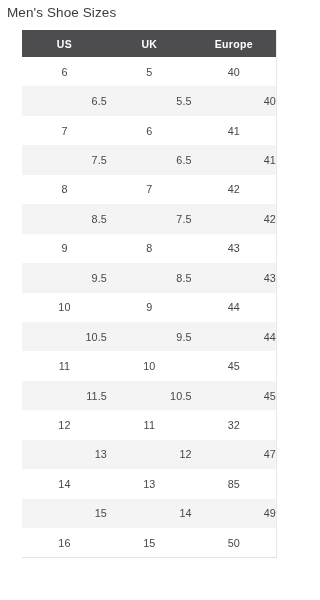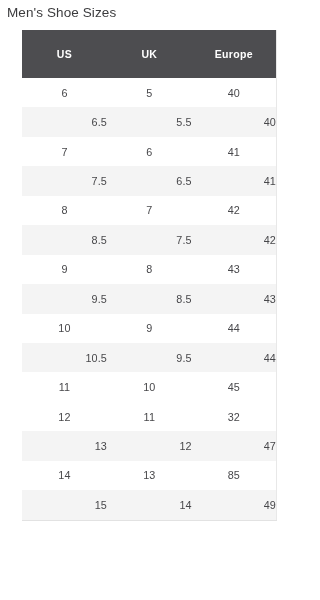--- a/index.html
+++ b/index.html
@@ -37,21 +37,21 @@
     border-collapse: collapse;
     table-layout: fixed;
     border-right: 1px solid #e8e8e8;
     border-bottom: 1px solid #e2e2e2;
     background: #ffffff;
   }
   .size-table col.c-us     { width: 33.4%; }
   .size-table col.c-uk     { width: 33.3%; }
   .size-table col.c-europe { width: 33.3%; }
   .size-table thead th {
-    height: 48px;
+    height: 27px;
     background: #4d4d50;
     color: #ffffff;
     font-size: 10.5px;
     font-weight: bold;
     letter-spacing: 0.35px;
     text-align: center;
     padding: 0;
     vertical-align: middle;
   }
   .size-table tbody td {
@@ -135,36 +135,46 @@
         <tr class="row-even">
           <td>10.5</td>
           <td>9.5</td>
           <td>44</td>
         </tr>
         <tr class="row-odd">
           <td>11</td>
           <td>10</td>
           <td>45</td>
         </tr>
+        <tr class="row-even">
+          <td>11.5</td>
+          <td>10.5</td>
+          <td>45</td>
+        </tr>
         <tr class="row-odd">
           <td>12</td>
           <td>11</td>
           <td>32</td>
         </tr>
         <tr class="row-even">
           <td>13</td>
           <td>12</td>
           <td>47</td>
         </tr>
         <tr class="row-odd">
           <td>14</td>
           <td>13</td>
           <td>85</td>
         </tr>
         <tr class="row-even">
           <td>15</td>
           <td>14</td>
           <td>49</td>
         </tr>
+        <tr class="row-odd">
+          <td>16</td>
+          <td>15</td>
+          <td>50</td>
+        </tr>
       </tbody>
   </table>
 
 </div>
 
 </body></html>

